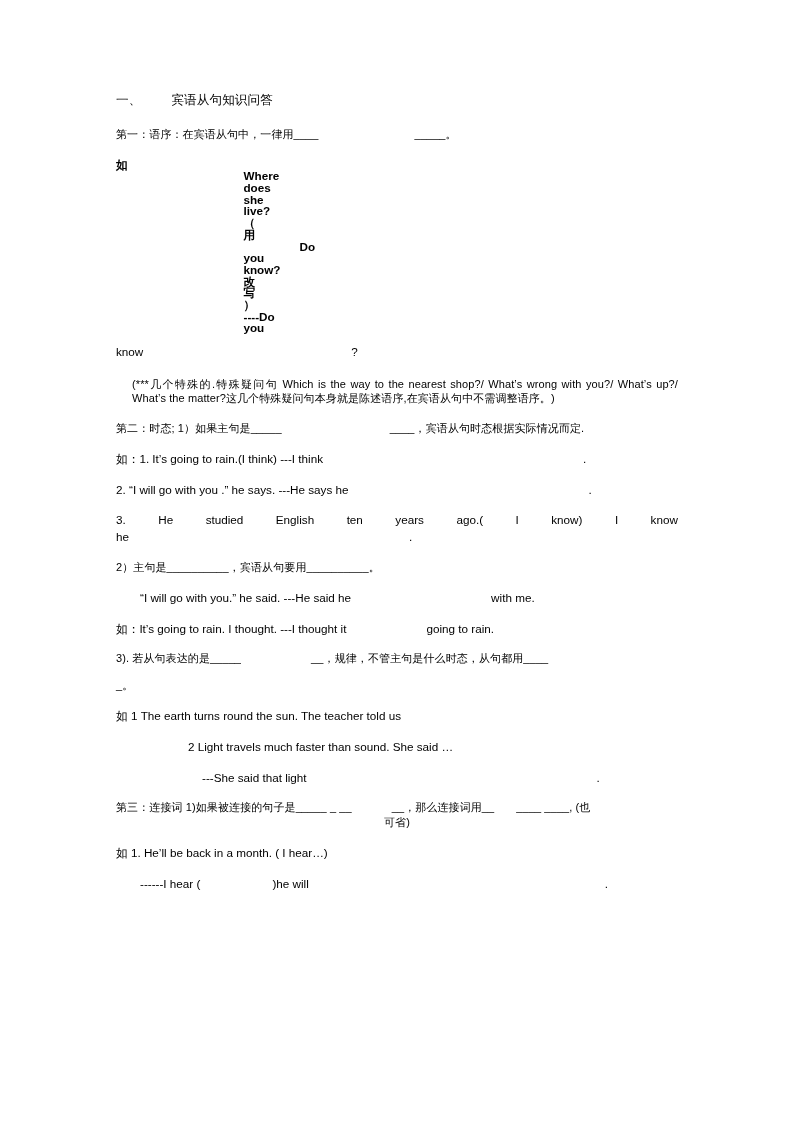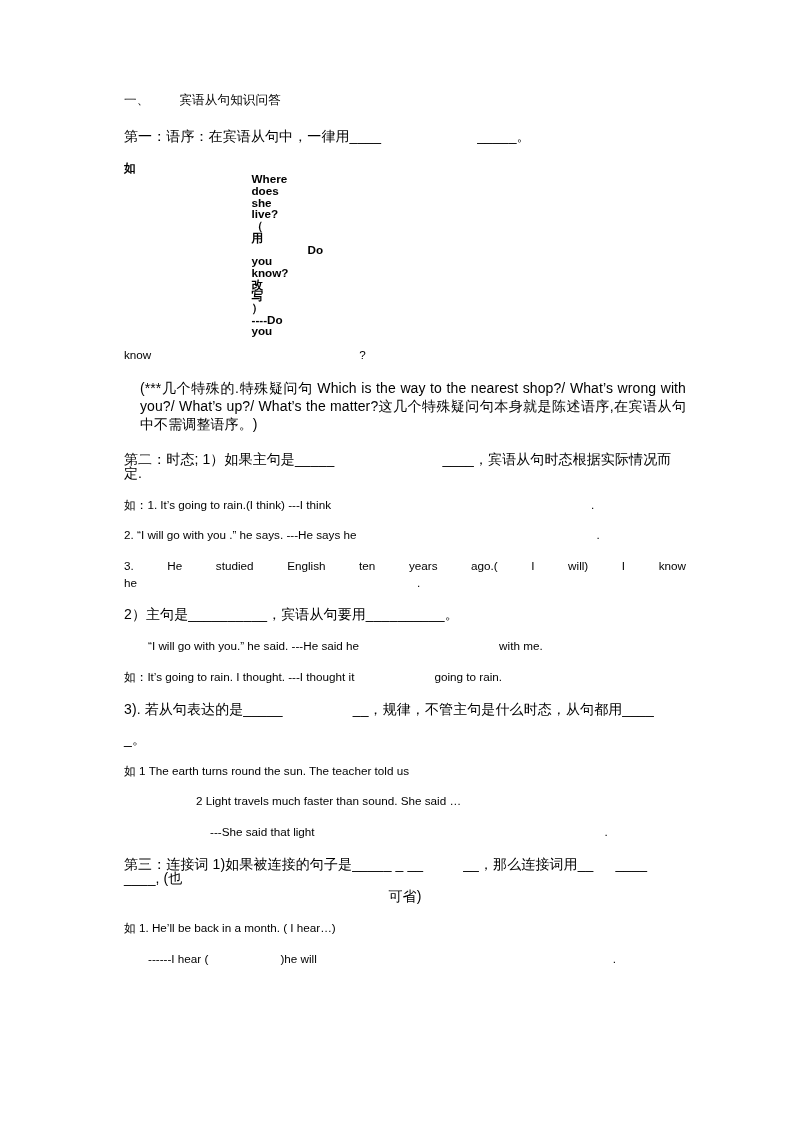--- a/index.html
+++ b/index.html
@@ -15,35 +15,35 @@
   .page {
     position: relative;
     width: 794px;
     height: 1123px;
     background: #ffffff;
     overflow: hidden;
     box-sizing: border-box;
   }
   .content {
     position: absolute;
-    left: 124px;
+    left: 116px;
     top: 94px;
     width: 562px;
   }
   
   .p {
     font-size: 11.7px;
     line-height: 1.0;
     margin: 0 0 19px 0;
     text-align: left;
     white-space: pre-wrap;
     word-wrap: break-word;
   }
   .p.cn {
-    font-size: 14px;
+    font-size: 11px;
     letter-spacing: 0.1px;
   }
   .p.title {
     font-size: 12.6px;
     margin-bottom: 22px;
   }
   .indent2 { padding-left: 58px; }
   .indent3 { padding-left: 72px; }
   .indent4 { padding-left: 86px; }
   .indent5 { padding-left: 24px; }
@@ -106,21 +106,21 @@
 
     <p class="p" style="display:flex; justify-content:space-between; margin-bottom:0;">
       <span>3.</span>
       <span>He</span>
       <span>studied</span>
       <span>English</span>
       <span>ten</span>
       <span>years</span>
       <span>ago.(</span>
       <span>I</span>
-      <span>will)</span>
+      <span>know)</span>
       <span>I</span>
       <span>know</span>
     </p>
 
     <p class="p" style="margin-top:5px;"><span>he</span><span class="gapN"></span><span>.</span></p>
 
     <p class="p cn">2）主句是__________，宾语从句要用__________。</p>
 
     <p class="p indent5"><span>“I will go with you.” he said. ---He said he</span><span class="gapP"></span><span>with me.</span></p>
 

